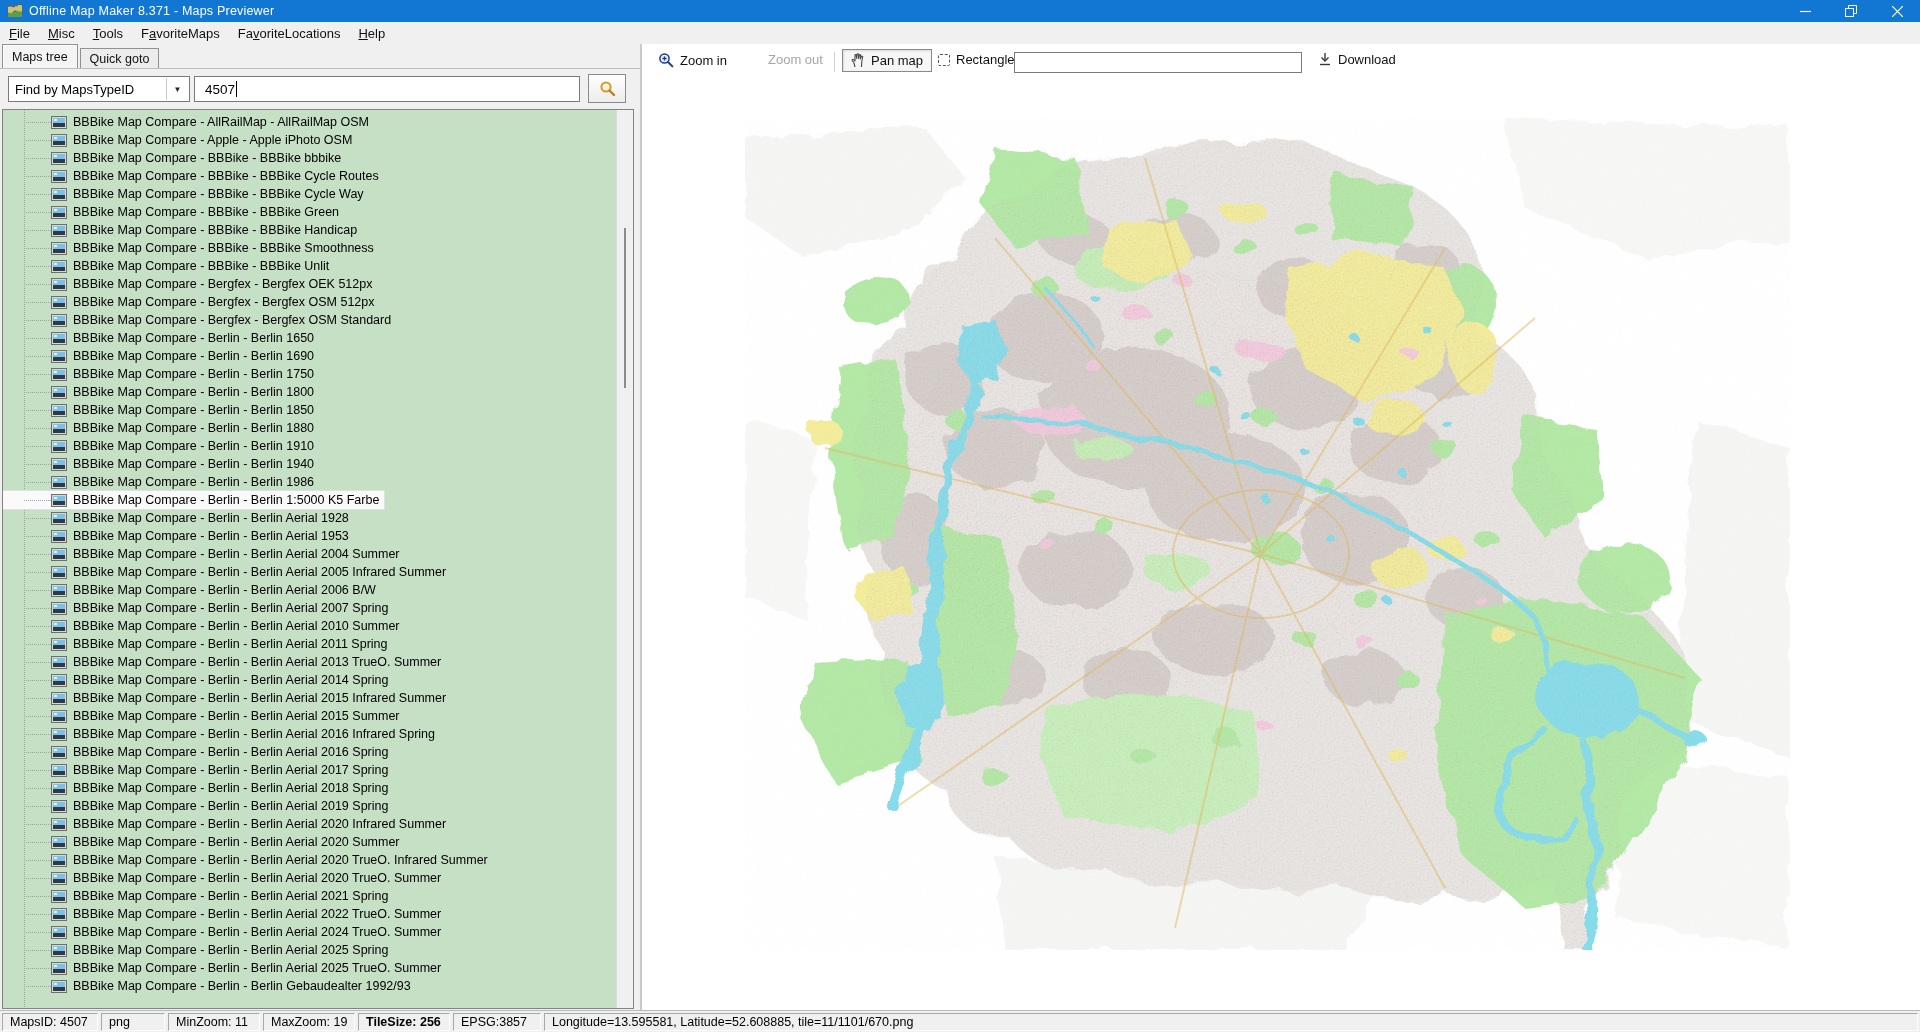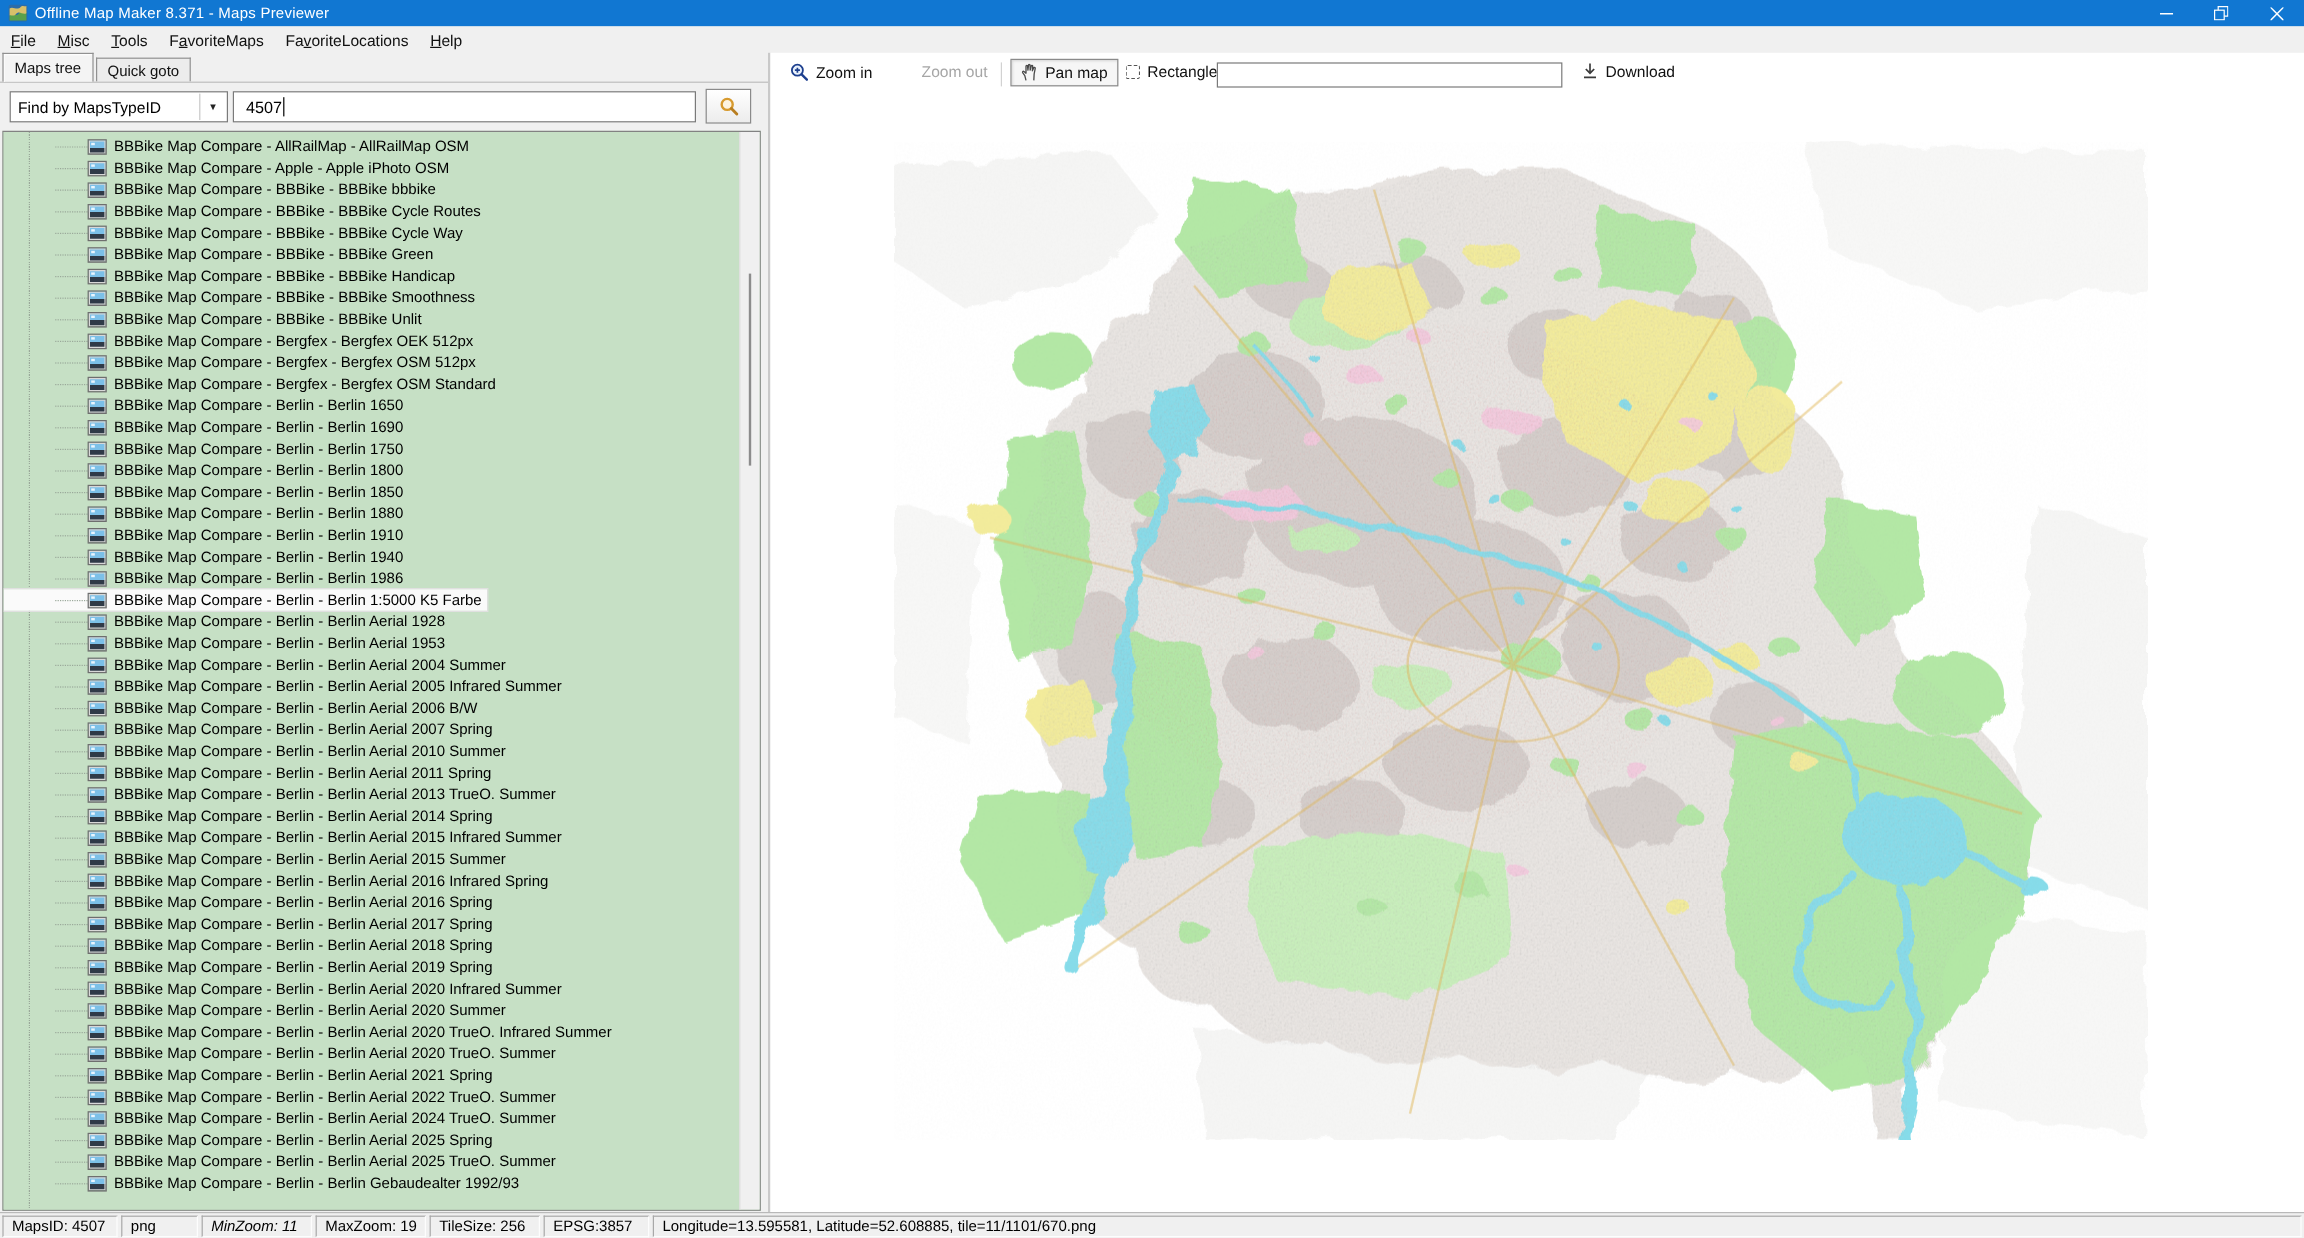--- a/index.html
+++ b/index.html
@@ -47,21 +47,21 @@
     display:flex; align-items:center; justify-content:center; }
 
   .tree-wrap { position:absolute; left:2px; top:40px; width:632px; height:900px;
     border:1px solid #828282; background:#c6e0c5; }
   .tree-scroll { position:absolute; left:0; top:0; right:17px; bottom:0; overflow:hidden;
     background:
       repeating-linear-gradient(to bottom,#9aa89a 0 1px,transparent 1px 2px) 21px 0 / 1px 100% no-repeat,
       #c6e0c5;
     padding-top:3px; }
   .tree-row { display:flex; align-items:center; height:18px; width:fit-content; padding-right:5px;
-    font-size:12.5px; color:#000; white-space:nowrap;padding-left:22px; }
+    font-size:12.5px; color:#000; white-space:nowrap; }
   .tree-row.selected { background:#fafafa; outline:1px solid #e0e0e0; }
   .tree-row .connector { width:27px; margin-left:21px; height:0;
     border-top:1px dotted #9aa89a; flex:none; }
   .map-icon { width:16px; height:13px; flex:none; margin-right:6px; position:relative;
     border:1px solid #6e6e6e; background:linear-gradient(#7cc0e8 0 55%, #2f3a47 55% 100%);
     box-shadow:inset 0 0 0 1px #d8d8d8; }
   .map-icon::after { content:""; position:absolute; left:2px; top:2px; width:3px; height:2px;
     background:#eaf6ff; }
   .vscroll { position:absolute; right:0; top:0; width:17px; bottom:0; background:#f0f0f0;
     border-left:1px solid #dcdcdc; }
@@ -91,22 +91,22 @@
   .map-viewport { position:absolute; left:0; top:31px; width:1278px; height:935px; overflow:hidden; }
   .map-svg { position:absolute; left:103px; top:43px; }
 
   
   .statusbar { position:absolute; left:0; top:1010px; width:1920px; height:22px; background:#f0f0f0;
     border-top:1px solid #b9b9b9; display:flex; align-items:center; padding:1px 2px; gap:3px;
     font-size:12.5px; color:#000; }
   .status-cell { height:18px; display:flex; align-items:center; padding:0 7px;
     border:1px solid; border-color:#a8a8a8 #fdfdfd #fdfdfd #a8a8a8; background:#f0f0f0;
     white-space:nowrap; overflow:hidden; }
-  .sc-mapsid { width:96px; } .sc-format { width:64px; } .sc-minzoom { width:92px;font-style:italic; }
-  .sc-maxzoom { width:92px; } .sc-tilesize { width:92px; } .sc-epsg { width:88px; }
+  .sc-mapsid { width:96px; } .sc-format { width:64px; } .sc-minzoom { width:92px; }
+  .sc-maxzoom { width:92px; } .sc-tilesize { width:92px;font-weight:bold; } .sc-epsg { width:88px; }
   .sc-coords { flex:1; }
 </style>
 </head>
 <body>
 
 <div class="titlebar">
   <svg class="app-icon" viewBox="0 0 16 16">
     <rect x="0" y="1" width="16" height="14" rx="2" fill="#2d6ca8"></rect>
     <path d="M1,10 C4,6 6,12 9,8 C11,5 13,9 15,7 L15,14 L1,14 Z" fill="#5aa14b"></path>
     <path d="M1,4 C4,2 7,6 10,3 C12,1 14,3 15,2 L15,8 C12,10 9,5 6,9 C4,11 2,9 1,10 Z" fill="#d8c06a"></path>

